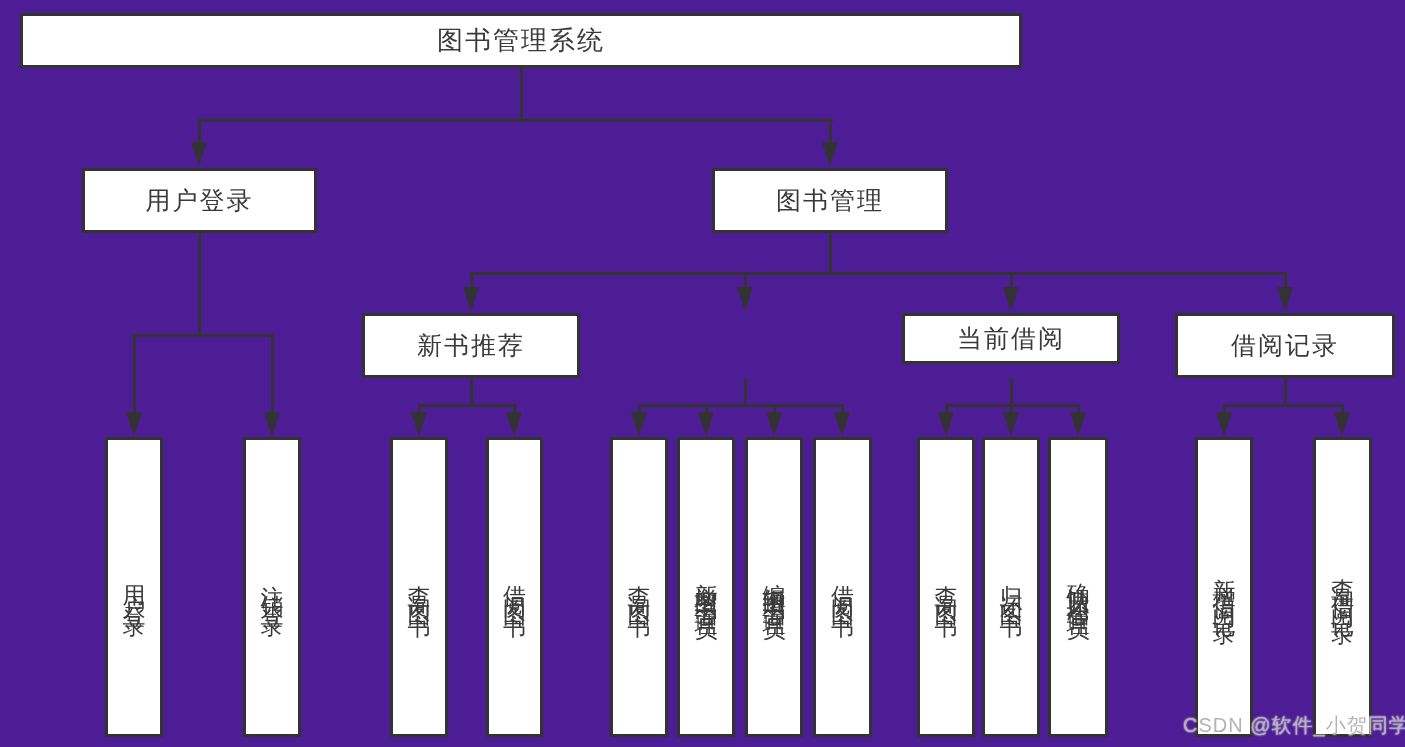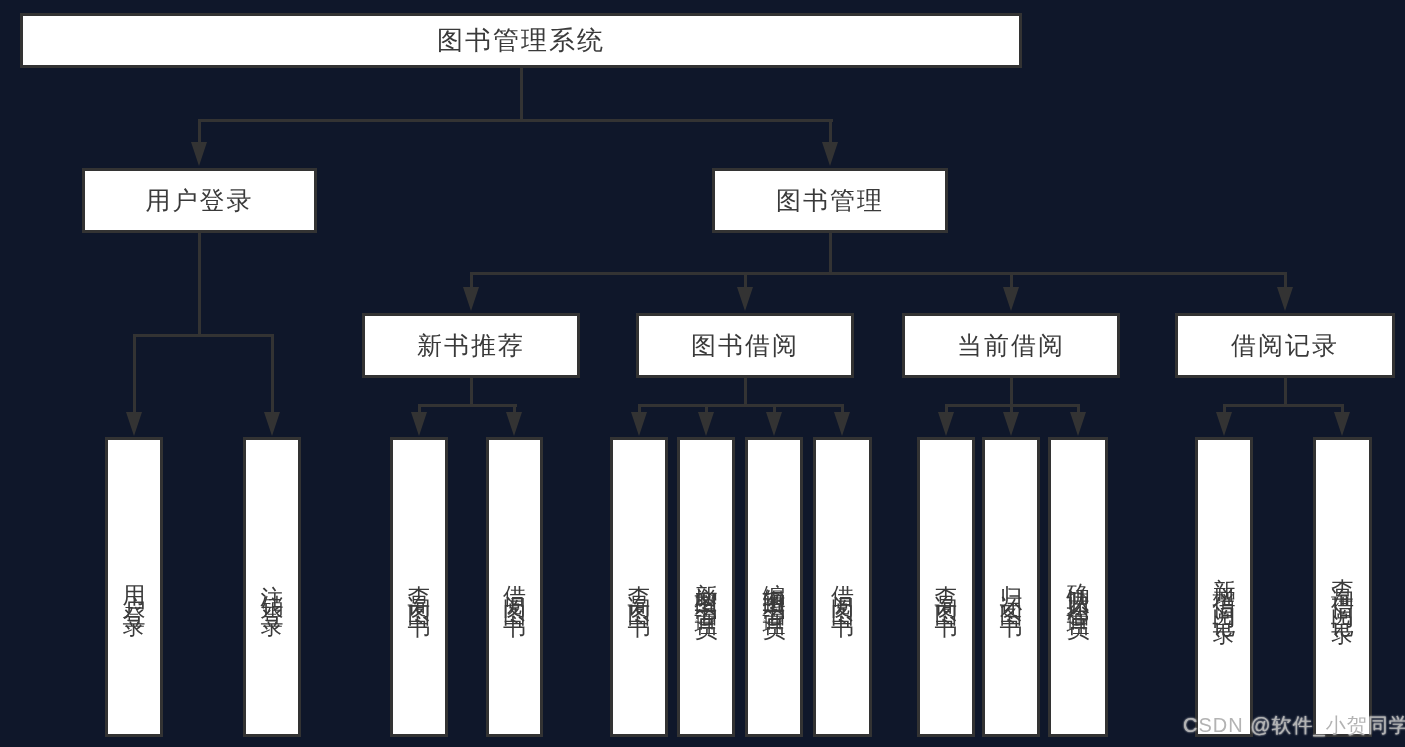--- a/index.html
+++ b/index.html
@@ -1,20 +1,20 @@
 <!DOCTYPE html>
 <html><head>
 <meta charset="utf-8">
 <style>
   html, body { margin: 0; padding: 0; background: #ffffff; }
   .canvas {
     position: relative;
     width: 1405px;
     height: 747px;
-    background: #0f172a;
+    background: #4c1d95;
     font-family: "Liberation Sans", sans-serif;
     overflow: hidden;
   }
   .node {
     position: absolute;
     box-sizing: border-box;
     border: 3px solid #333333;
     background: #ffffff;
     color: #3a3a3a;
     display: flex;
@@ -57,22 +57,21 @@
 <body>
 
 <div class="canvas">
 
   <div class="node h-node root-node" style="left:20px; top:13px; width:1002px; height:55px;">图书管理系统</div>
 
   <div class="node h-node" style="left:82px; top:168px; width:235px; height:65px;">用户登录</div>
   <div class="node h-node" style="left:362px; top:313px; width:218px; height:65px;">新书推荐</div>
 
   <div class="node h-node" style="left:712px; top:168px; width:236px; height:65px;">图书管理</div>
-  <div class="node h-node" style="left:636px; top:313px; width:218px; height:65px;">图书借阅</div>
-  <div class="node h-node" style="left:902px; top:313px; width:218px; height:65px;">当前借阅</div>
+  <div class="node h-node" style="left:902px; top:313px; width:218px; height:51px;">当前借阅</div>
   <div class="node h-node" style="left:1175px; top:313px; width:220px; height:65px;">借阅记录</div>
 
   <div class="node v-node" style="left:105px; top:437px; width:58px; height:300px;">用户登录</div>
   <div class="node v-node" style="left:243px; top:437px; width:58px; height:300px;">注销登录</div>
 
   <div class="node v-node" style="left:390px; top:437px; width:58px; height:300px;">查询图书</div>
   <div class="node v-node" style="left:486px; top:437px; width:57px; height:300px;">借阅图书</div>
 
   <div class="node v-node" style="left:610px; top:437px; width:58px; height:300px;">查询图书</div>
   <div class="node v-node tight" style="left:677px; top:437px; width:58px; height:300px;">新增图书（管理员）</div>

